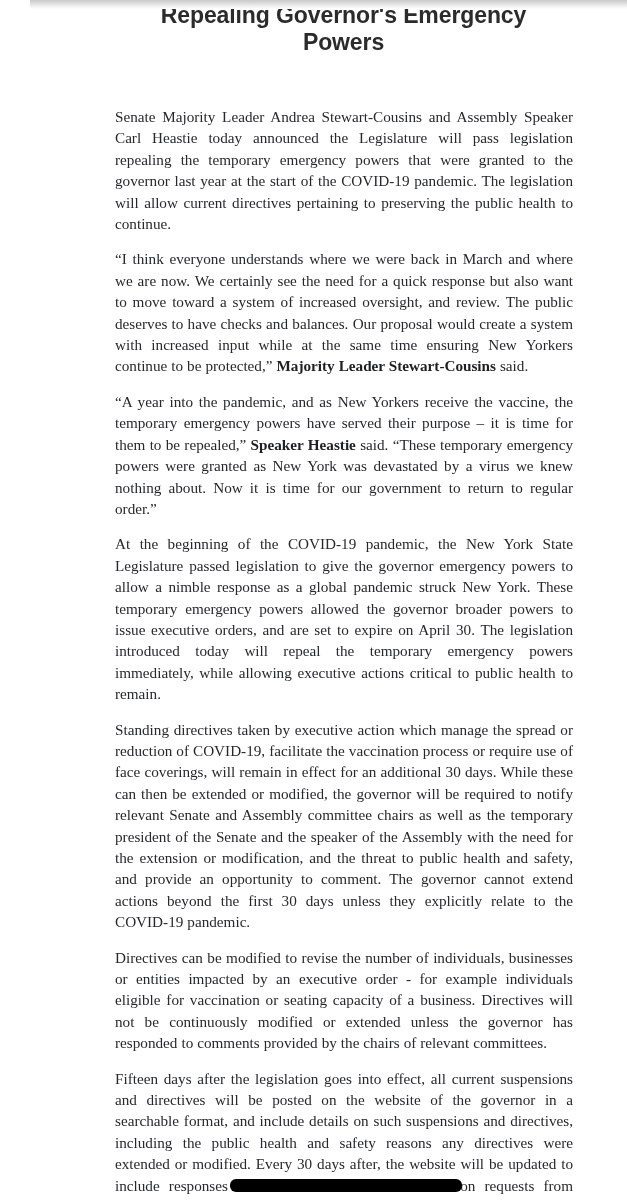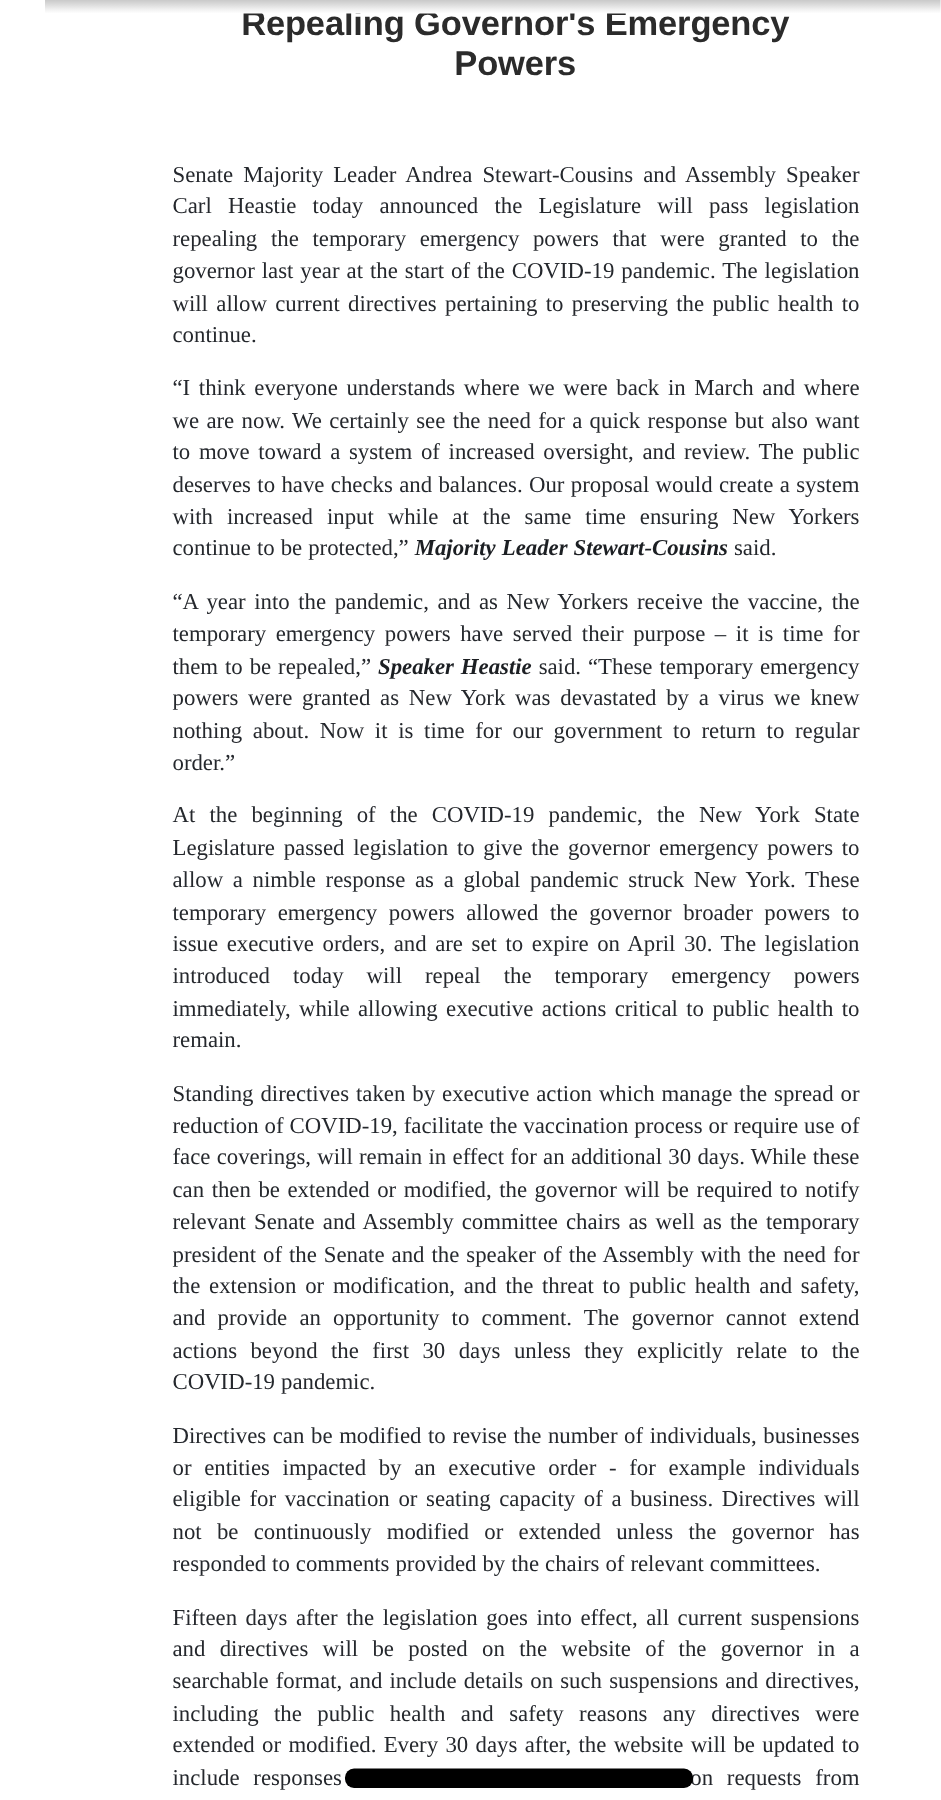--- a/index.html
+++ b/index.html
@@ -65,21 +65,20 @@
     margin: 0 0 14px 0;
     -webkit-hyphens: none;
     hyphens: none;
     word-spacing: 0.2px;
   }
   .para:last-child { margin-bottom: 0; }
 
   .para b, .para strong {
     font-weight: bold;
     color: #1c1f23;
-    font-style: italic;
   }
 
   
   .redaction-bar {
     position: absolute;
     left: 200px;
     top: 1179px;
     width: 232px;
     height: 13px;
     background: #000000;

